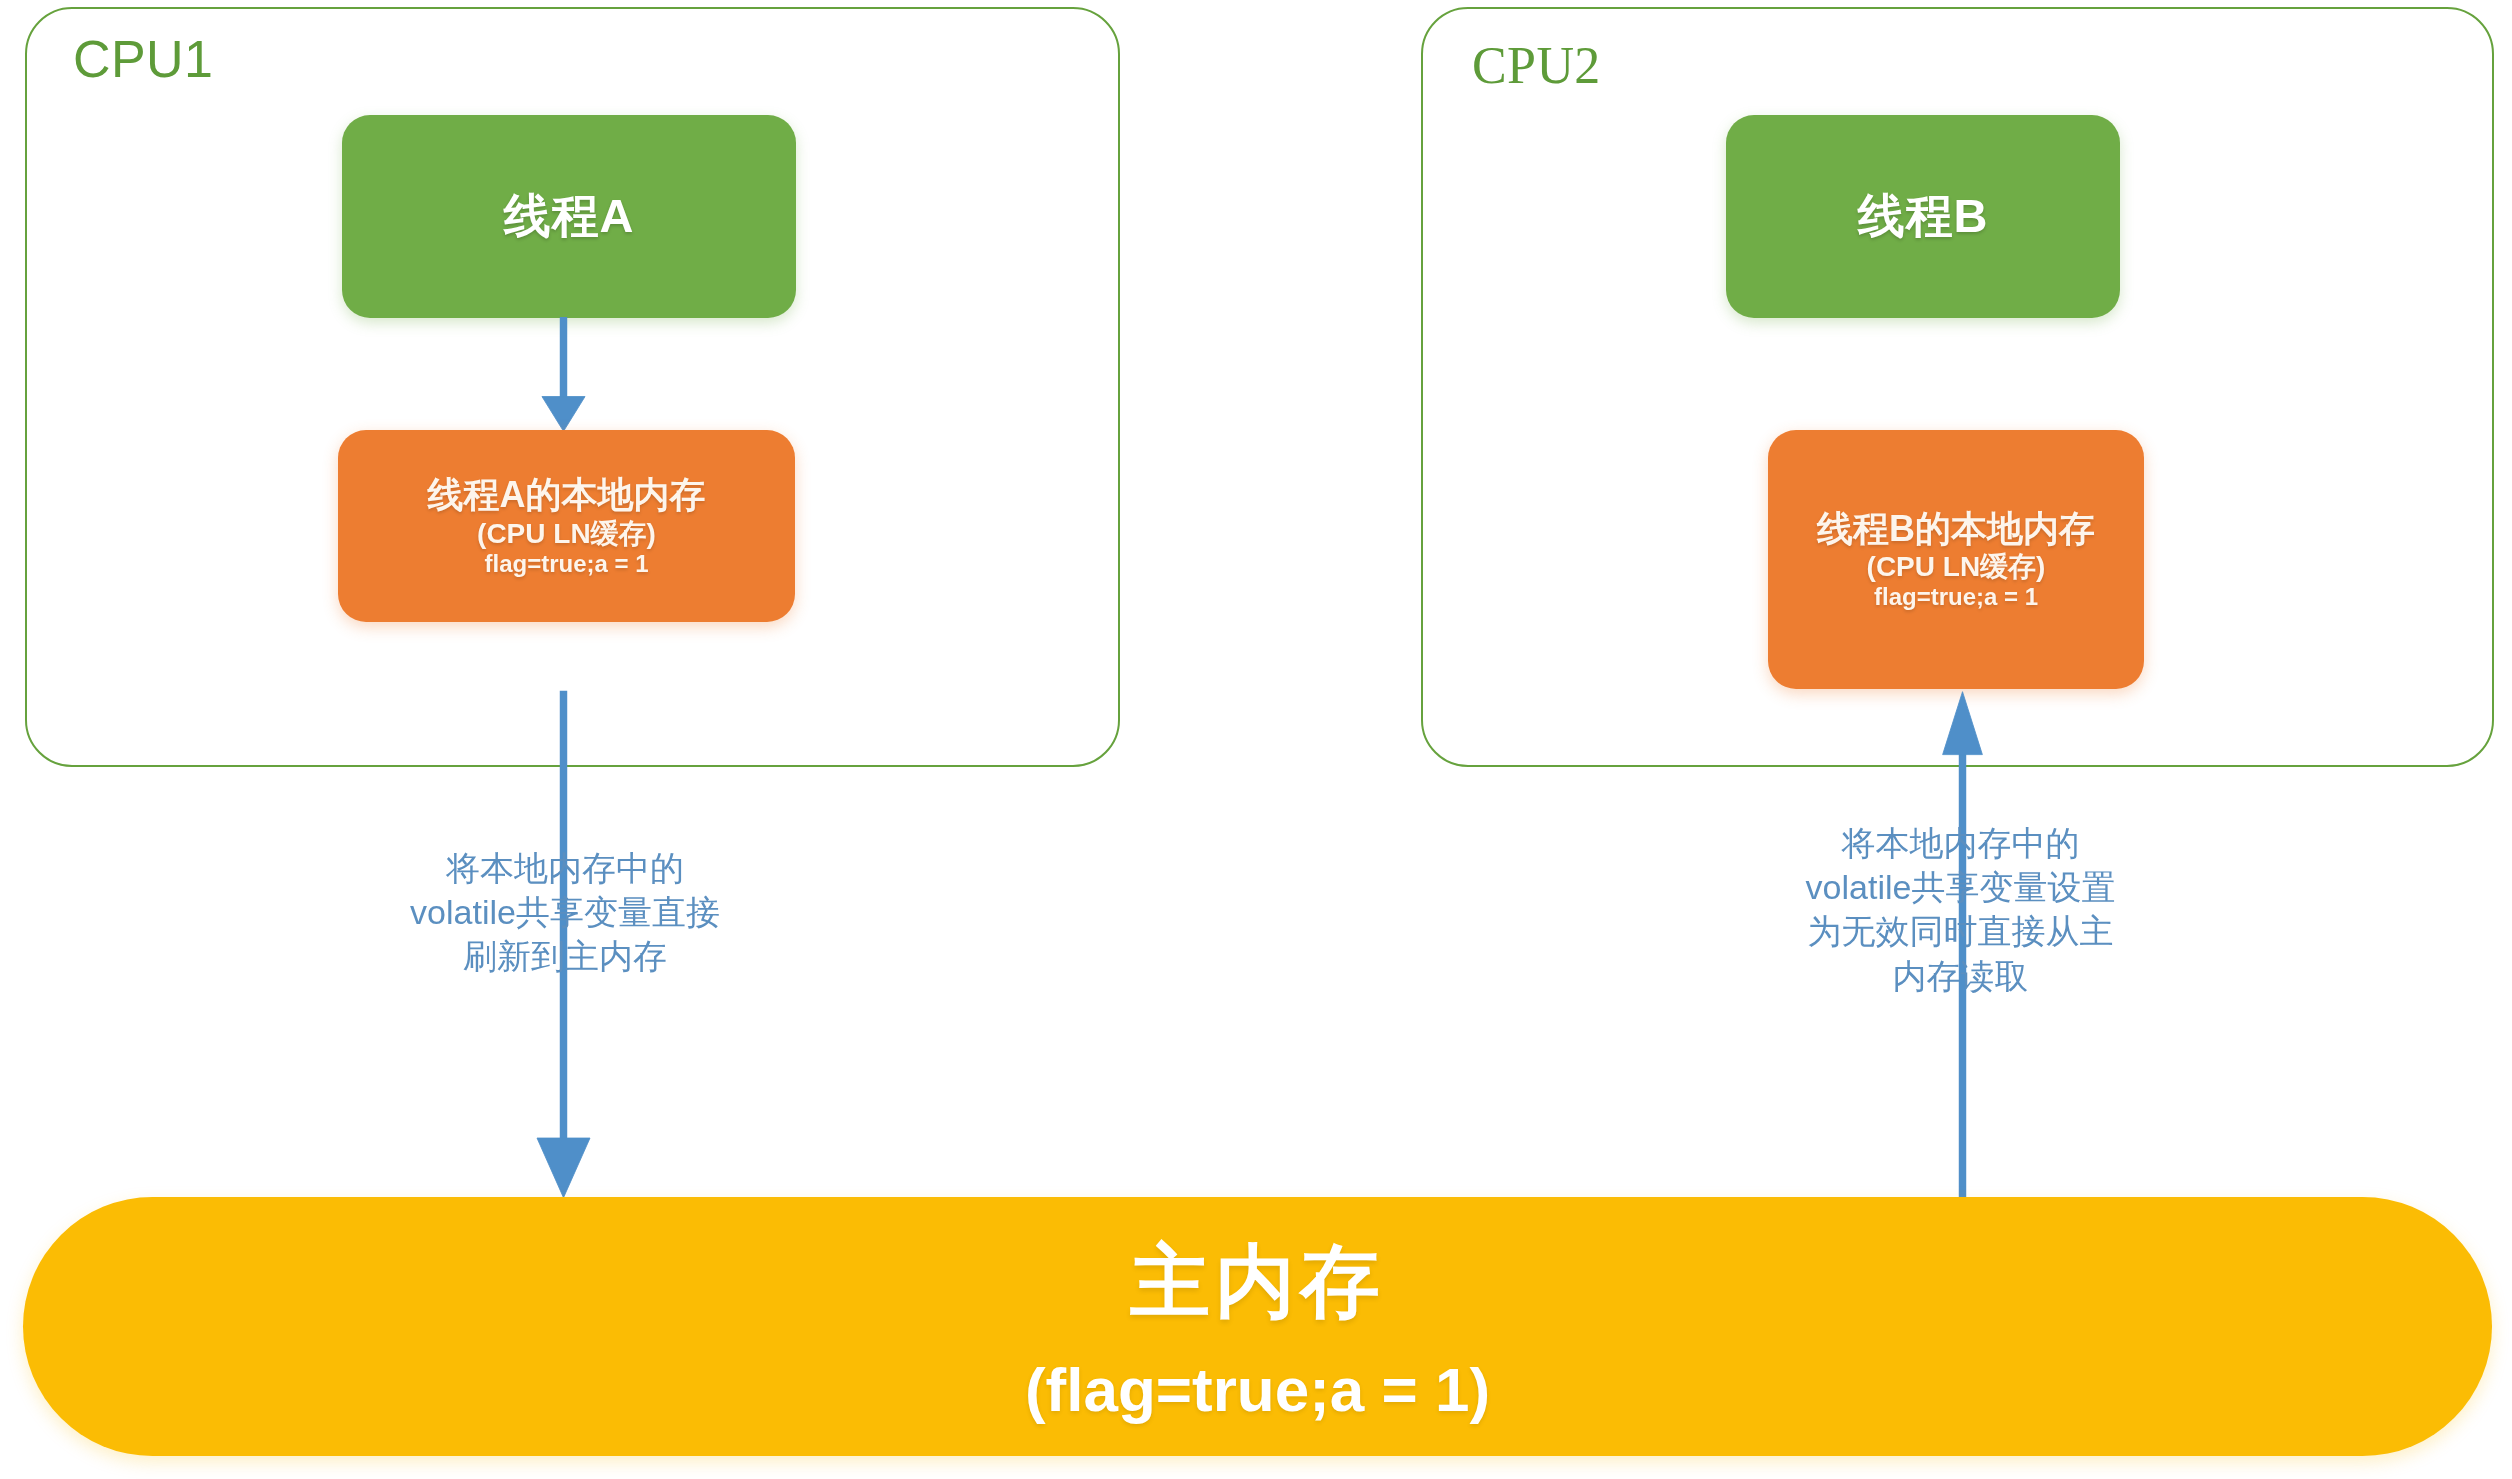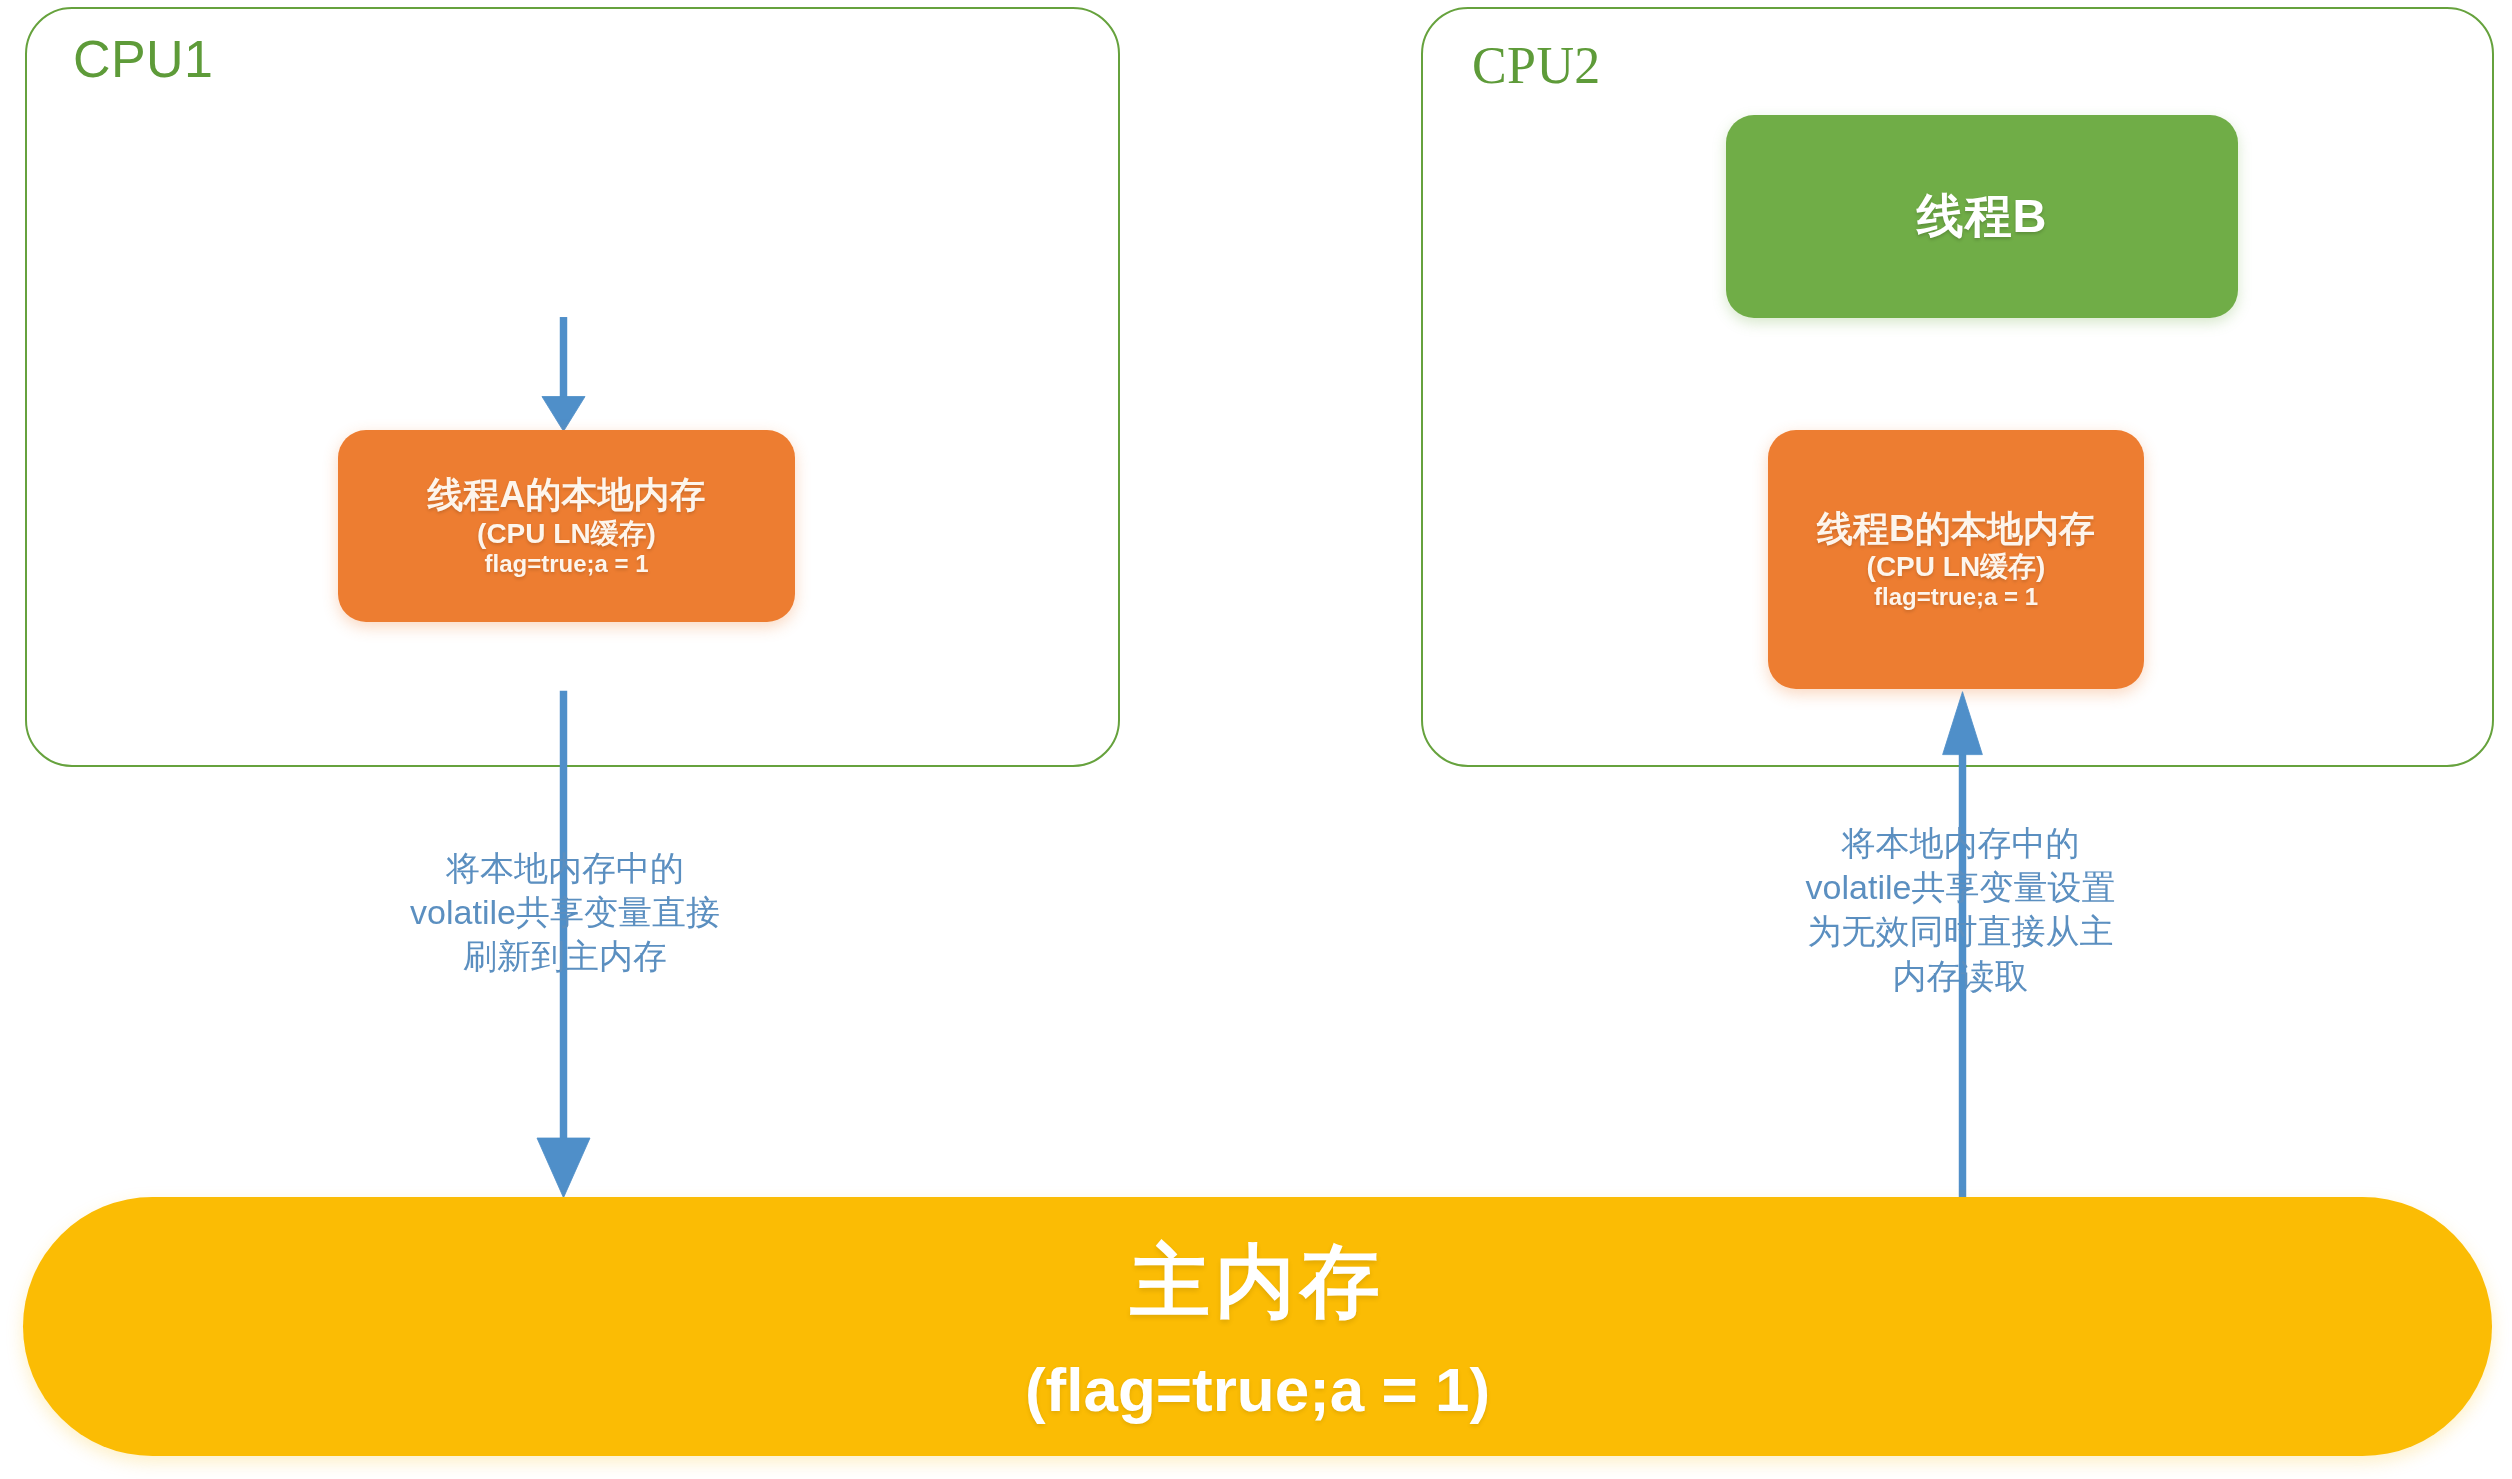--- a/index.html
+++ b/index.html
@@ -52,21 +52,21 @@
   }
   .thread-box .label {
     color: #ffffff;
     font-size: 47px;
     font-weight: bold;
     letter-spacing: 0.8px;
     text-shadow: 0 1.7px 3.3px rgba(0,0,0,0.18);
     white-space: nowrap;
   }
   #thread-a-box { left: 342px;  top: 115px; width: 454px; height: 203px; }
-  #thread-b-box { left: 1726px; top: 115px; width: 512px; height: 203px; }
+  #thread-b-box { left: 1726px; top: 115px; width: 394px; height: 203px; }
 
   
   .local-mem-box {
     position: absolute;
     background: #ed7d31;
     border-radius: 28px;
     box-shadow: 0 5px 15px rgba(237,125,49,0.30);
     display: flex;
     flex-direction: column;
     align-items: center;
@@ -143,20 +143,23 @@
   }
 </style>
 </head>
 <body>
 
 <div id="stage">
 
   <div id="cpu1-box" class="cpu-box"></div>
   <div id="cpu1-label" class="cpu-label">CPU1</div>
 
+  <div id="thread-a-box" class="thread-box">
+    <span class="label">线程A</span>
+  </div>
 
   <svg class="arrow" style="left:537px; top:317px; width:53px; height:116px;" viewBox="0 0 64 140">
     <line x1="32" y1="0" x2="32" y2="100" stroke-width="9" stroke-linecap="butt"></line>
     <polygon points="32,138 6,96 58,96" stroke-width="1"></polygon>
   </svg>
 
   <div id="local-mem-a-box" class="local-mem-box">
     <div class="line line-1">线程A的本地内存</div>
     <div class="line line-2">(CPU LN缓存)</div>
     <div class="line line-3">flag=true;a = 1</div>

